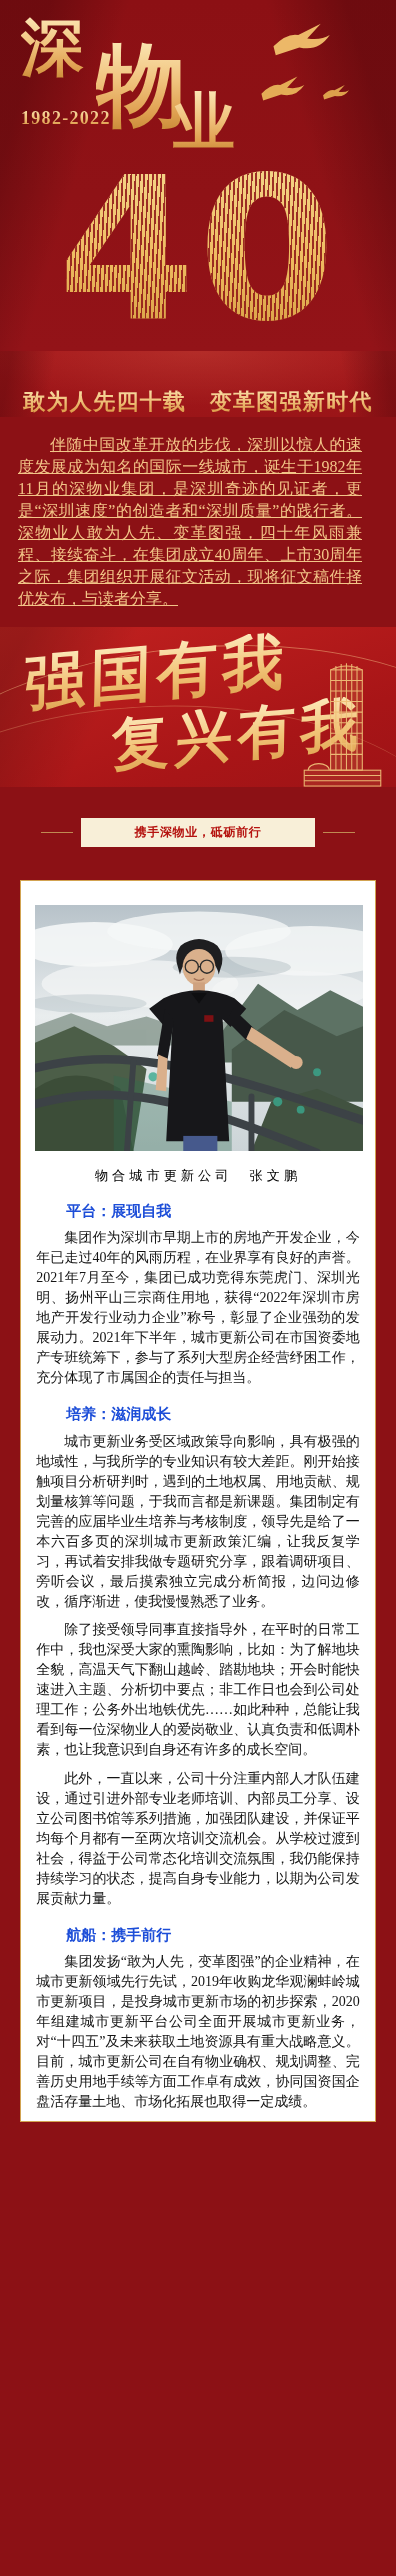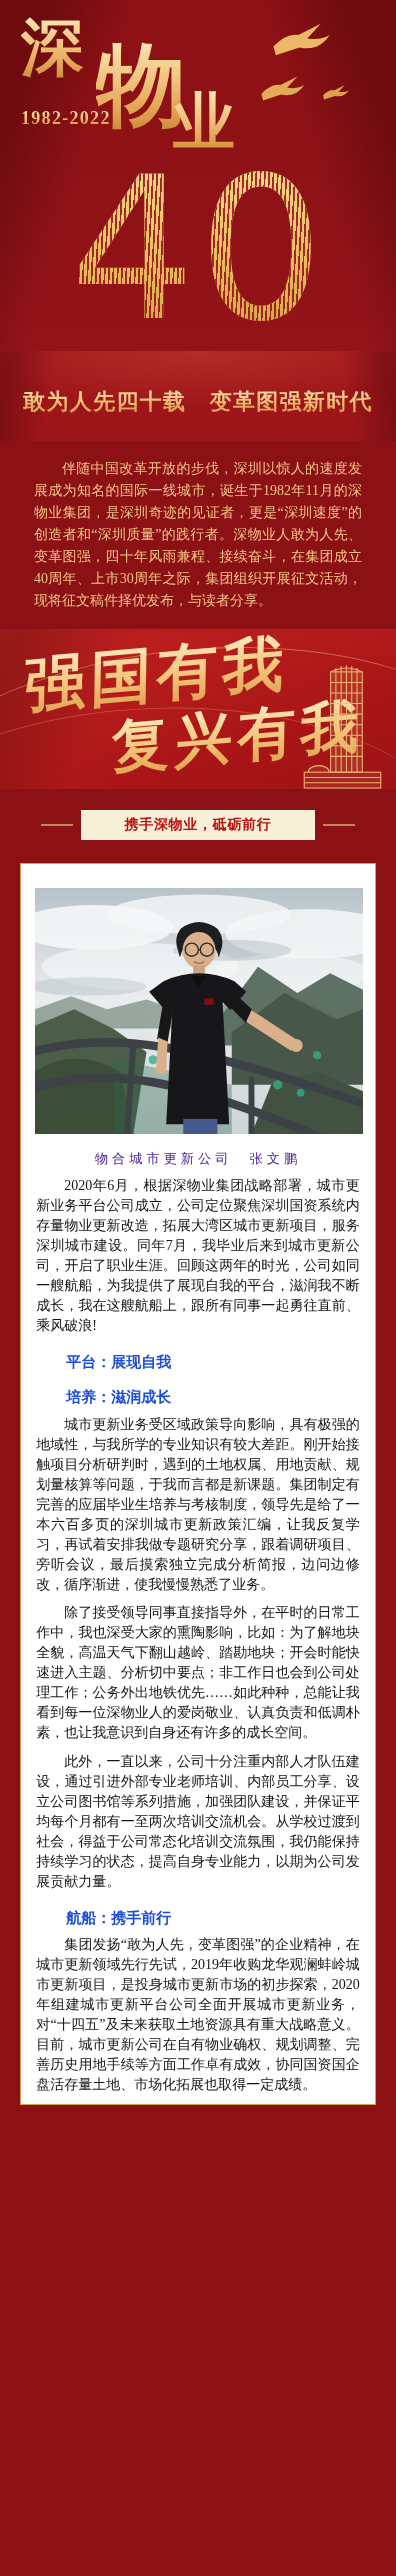--- a/index.html
+++ b/index.html
@@ -24,45 +24,45 @@
   .brand-char{position:absolute;font-weight:700;line-height:1;}
   .brand-char.c0{left:21px;top:17px;font-size:63px;}
   .brand-char.c1{left:96px;top:41px;font-size:90px;}
   .brand-char.c2{left:173px;top:91px;font-size:62px;}
   .hero-years{position:absolute;left:21px;top:108px;font-size:18px;letter-spacing:1.3px;font-weight:700;}
   .doves{position:absolute;left:250px;top:12px;width:106px;height:99px;}
   .doves svg{position:absolute;}
   .num40{
     position:absolute;left:0;right:0;top:151px;text-align:center;
     font-family:"DejaVu Sans","Liberation Sans",sans-serif;
-    font-size:198px;line-height:198px;font-weight:400;letter-spacing:2.6px;
+    font-size:198px;line-height:198px;font-weight:700;letter-spacing:2.6px;
     background:
       repeating-linear-gradient(93deg, rgba(140,17,21,0) 0 2.6px, rgba(140,17,21,.85) 2.6px 4.3px),
       linear-gradient(180deg,#f6d88f 0%,#eebb60 55%,#d59c40 100%);
     -webkit-background-clip:text;background-clip:text;color:transparent;
   }
   
   .stage{
-    position:relative;height:90px;
+    position:relative;height:66px;
     background:
       linear-gradient(100deg, rgba(60,2,6,.35) 0 3%, rgba(60,2,6,0) 14%),
       linear-gradient(-100deg, rgba(60,2,6,.35) 0 3%, rgba(60,2,6,0) 14%),
       radial-gradient(ellipse 317px 79px at 50% 0%, rgba(255,150,110,.16), rgba(255,150,110,0) 70%),
       linear-gradient(180deg,#a5181b,#9b1518);
     text-decoration: underline;
   }
   .main-title{
     position:absolute;left:0;right:0;top:36px;text-align:center;
     font-size:22px;font-weight:700;letter-spacing:1.3px;
   }
   
   .intro{
-    padding:17px 34px 0 34px;
-    color:#f2c487;font-size:14px;line-height:22px;
-    text-align:justify;text-indent:2em;
+    padding:17px 34px 0 18px;
+    color:#f2c487;font-size:16px;line-height:22px;
+    text-align:justify;text-indent:2em;text-decoration:underline;
   }
   
   .banner{
     position:relative;height:160px;margin-top:17px;overflow:hidden;
     background:
       linear-gradient(115deg, rgba(0,0,0,.22) 0 6%, rgba(0,0,0,0) 30%),
       linear-gradient(160deg,#c32220 0%,#a81517 70%,#9e1316 100%);
   }
   .streak{position:absolute;border:solid rgba(255,216,150,.42);border-width:1.3px 0 0 0;border-radius:50%;}
   .streak.s1{left:-119px;top:20px;width:634px;height:304px;transform:rotate(-5deg);}
@@ -75,33 +75,33 @@
     text-shadow:none;
   }
   .slogan.l1{left:24px;top:14.5px;}
   .slogan.l2{left:111px;top:79px;font-size:58px;}
   .building{position:absolute;right:10.6px;bottom:-2.6px;opacity:.95;}
   
   .label-row{display:flex;align-items:center;margin:17px 41px 0 41px;}
   .label-line{width:32px;height:1.3px;background:#c08a52;}
   .label-line.grow{flex:0 0 32px;}
   .label-box{
-    flex:1;margin:4px 8px;background:#f8efd8;padding:6px 6.6px;text-align:center;
-    color:#b5130f;font-weight:700;font-size:14px;letter-spacing:0.7px;
+    flex:1;margin:14px 8px;background:#f8efd8;padding:6px 6.6px;text-align:center;
+    color:#b5130f;font-weight:700;font-size:12px;letter-spacing:0.7px;
     font-family:"Liberation Sans","DejaVu Sans",sans-serif;
   }
   
   .card{
     margin:18.5px 20px 20.5px 20px;
     background:#ffffff;border:1.3px solid #d2a351;
     padding:24px 14px 0 14px;
   }
   .photo{width:328px;height:246px;margin:0 auto;display:block;}
   .caption{
-    margin:16px 0 2.6px 0;text-align:center;color:#4c1d95;
+    margin:16px 0 2.6px 0;text-align:center;color:#000000;
     font-size:13.2px;letter-spacing:4px;font-family:"DejaVu Serif",serif;
   }
   .ab-p{
     margin:8.6px 1.3px;color:#141414;font-size:14px;line-height:20px;
     text-align:justify;text-indent:2em;
   }
   .ab-h{
     margin:17px 1.3px 6.6px 1.3px;color:#1d4ed8;font-size:15px;line-height:1.2;
     text-indent:2em;font-weight:700;
     font-family:"Liberation Sans","DejaVu Sans",sans-serif;
@@ -241,22 +241,22 @@
       <circle cx="398" cy="240" r="10" fill="#dab08c"></circle>
       <path d="M198 158 L186 230 L202 236 L212 176 Z" fill="#17171a"></path>
       <path d="M188 228 L184 282 L200 284 L202 234 Z" fill="#dab08c"></path>
       <rect x="226" y="352" width="52" height="23" fill="#46598c"></rect>
     </g>
   </svg>
 
   <div class="caption">物合城市更新公司　张文鹏</div>
 
   <div>
-      <p class="ab-p">2020年6月，根据深物业集团战略部署，城市更新业务平台公司成立，公司定位聚焦深圳国资系统内存量物业更新改造，拓展大湾区城市更新项目，服务深圳城市建设。同年7月，我毕业后来到城市更新公司，开启了职业生涯。回顾这两年的时光，公司如同一艘航船，为我提供了展现自我的平台，滋润我不断成长，我在这艘航船上，跟所有同事一起勇往直前、乘风破浪!</p>
       <h2 class="ab-h">平台：展现自我</h2>
+      <p class="ab-p">集团作为深圳市早期上市的房地产开发企业，今年已走过40年的风雨历程，在业界享有良好的声誉。2021年7月至今，集团已成功竞得东莞虎门、深圳光明、扬州平山三宗商住用地，获得“2022年深圳市房地产开发行业动力企业”称号，彰显了企业强劲的发展动力。2021年下半年，城市更新公司在市国资委地产专班统筹下，参与了系列大型房企经营纾困工作，充分体现了市属国企的责任与担当。</p>
       <h2 class="ab-h">培养：滋润成长</h2>
       <p class="ab-p">城市更新业务受区域政策导向影响，具有极强的地域性，与我所学的专业知识有较大差距。刚开始接触项目分析研判时，遇到的土地权属、用地贡献、规划量核算等问题，于我而言都是新课题。集团制定有完善的应届毕业生培养与考核制度，领导先是给了一本六百多页的深圳城市更新政策汇编，让我反复学习，再试着安排我做专题研究分享，跟着调研项目、旁听会议，最后摸索独立完成分析简报，边问边修改，循序渐进，使我慢慢熟悉了业务。</p>
       <p class="ab-p">除了接受领导同事直接指导外，在平时的日常工作中，我也深受大家的熏陶影响，比如：为了解地块全貌，高温天气下翻山越岭、踏勘地块；开会时能快速进入主题、分析切中要点；非工作日也会到公司处理工作；公务外出地铁优先……如此种种，总能让我看到每一位深物业人的爱岗敬业、认真负责和低调朴素，也让我意识到自身还有许多的成长空间。</p>
       <p class="ab-p">此外，一直以来，公司十分注重内部人才队伍建设，通过引进外部专业老师培训、内部员工分享、设立公司图书馆等系列措施，加强团队建设，并保证平均每个月都有一至两次培训交流机会。从学校过渡到社会，得益于公司常态化培训交流氛围，我仍能保持持续学习的状态，提高自身专业能力，以期为公司发展贡献力量。</p>
       <h2 class="ab-h">航船：携手前行</h2>
       <p class="ab-p">集团发扬“敢为人先，变革图强”的企业精神，在城市更新领域先行先试，2019年收购龙华观澜蚌岭城市更新项目，是投身城市更新市场的初步探索，2020年组建城市更新平台公司全面开展城市更新业务，对“十四五”及未来获取土地资源具有重大战略意义。目前，城市更新公司在自有物业确权、规划调整、完善历史用地手续等方面工作卓有成效，协同国资国企盘活存量土地、市场化拓展也取得一定成绩。</p>
     </div>
 
 </div>
 

